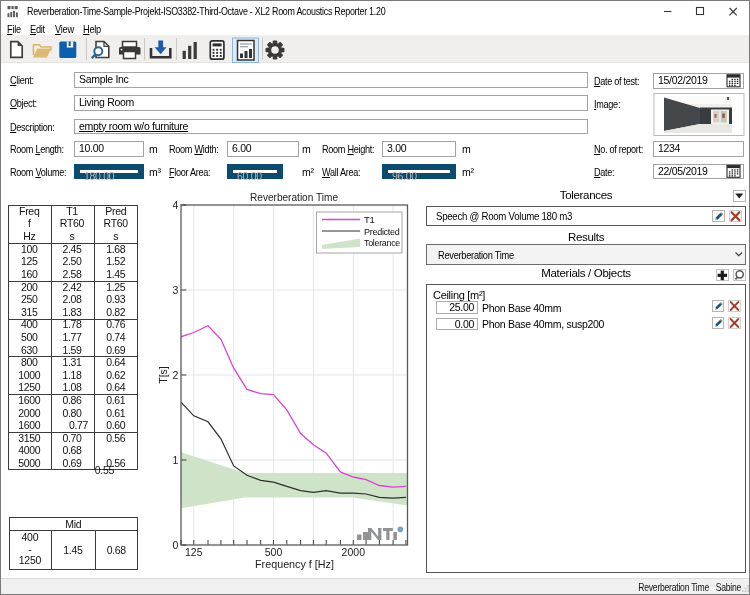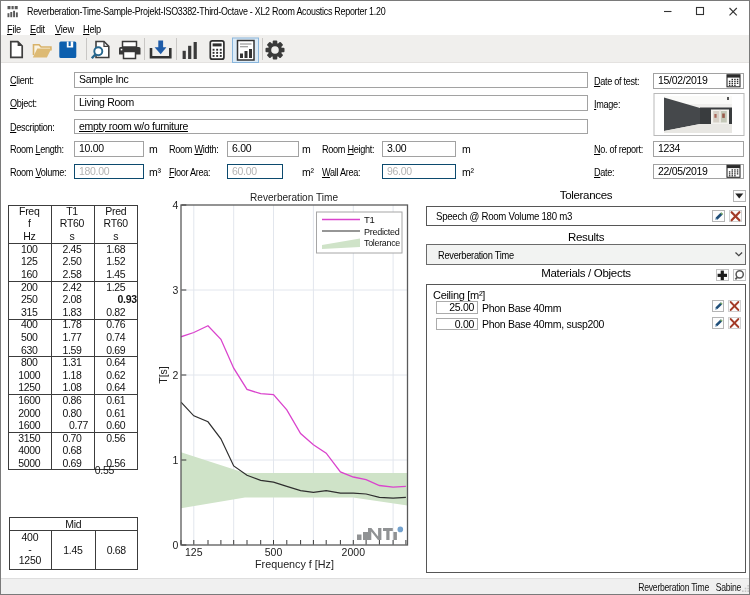--- a/index.html
+++ b/index.html
@@ -1,21 +1,21 @@
 <!DOCTYPE html>
 <html><head>
 <meta charset="utf-8">
 <style>
 * { margin:0; padding:0; box-sizing:border-box; }
 html,body { width:750px; height:595px; background:#fff; font-family:"Liberation Sans",sans-serif; overflow:hidden; position:relative; }
 .abs { position:absolute; }
 #frame { position:absolute; left:0; top:0; width:750px; height:595px; border:1px solid #7a7a7a; pointer-events:none; z-index:50; }
 .lbl { position:absolute; font-size:10.5px; letter-spacing:-0.35px; color:#000; line-height:15px; white-space:nowrap; transform:scaleX(0.87); transform-origin:0 50%; }
 .inp { position:absolute; background:#fff; border:1px solid #a2a2a2; font-size:10.5px; letter-spacing:-0.3px; color:#000; line-height:13.5px; padding-left:4px; white-space:nowrap; height:15.5px; }
-.inpd { position:absolute; background:#fff; border:1px solid #0c4a6e; font-size:10.5px; letter-spacing:-0.3px; color:#b4b4b4; line-height:13.5px; padding-left:4px; white-space:nowrap; height:15.5px; }
+.inpd { position:absolute; background:#fff; border:6px solid #0c4a6e; font-size:10.5px; letter-spacing:-0.3px; color:#b4b4b4; line-height:13.5px; padding-left:4px; white-space:nowrap; height:15.5px; }
 .unit { position:absolute; font-size:10.5px; letter-spacing:-0.3px; color:#000; line-height:15px; }
 u { text-decoration:underline; text-underline-offset:1px; }
 </style>
 </head>
 <body>
 
 <div class="abs" style="left:27px;top:4px;font-size:10.5px;letter-spacing:-0.32px;color:#000;line-height:15px;white-space:nowrap;transform:scaleX(0.85);transform-origin:0 50%;">Reverberation-Time-Sample-Projekt-ISO3382-Third-Octave - XL2 Room Acoustics Reporter 1.20</div>
 
 <div class="abs" style="left:7px;top:22px;font-size:10.5px;letter-spacing:-0.3px;color:#000;line-height:15px;transform:scaleX(0.88);transform-origin:0 50%;"><u>F</u>ile</div>
 <div class="abs" style="left:30px;top:22px;font-size:10.5px;letter-spacing:-0.3px;color:#000;line-height:15px;transform:scaleX(0.88);transform-origin:0 50%;"><u>E</u>dit</div>
@@ -238,21 +238,21 @@
 <div class="abs" style="left:51.0px;top:255.4px;width:42px;text-align:center;font-size:10.5px;letter-spacing:-0.3px;color:#111;line-height:12.6px;">2.50</div>
 <div class="abs" style="left:94.75px;top:255.4px;width:42px;text-align:center;font-size:10.5px;letter-spacing:-0.3px;color:#111;line-height:12.6px;">1.52</div>
 <div class="abs" style="left:8.25px;top:268.0px;width:42px;text-align:center;font-size:10.5px;letter-spacing:-0.3px;color:#111;line-height:12.6px;">160</div>
 <div class="abs" style="left:51.0px;top:268.0px;width:42px;text-align:center;font-size:10.5px;letter-spacing:-0.3px;color:#111;line-height:12.6px;">2.58</div>
 <div class="abs" style="left:94.75px;top:268.0px;width:42px;text-align:center;font-size:10.5px;letter-spacing:-0.3px;color:#111;line-height:12.6px;">1.45</div>
 <div class="abs" style="left:8.25px;top:280.6px;width:42px;text-align:center;font-size:10.5px;letter-spacing:-0.3px;color:#111;line-height:12.6px;">200</div>
 <div class="abs" style="left:51.0px;top:280.6px;width:42px;text-align:center;font-size:10.5px;letter-spacing:-0.3px;color:#111;line-height:12.6px;">2.42</div>
 <div class="abs" style="left:94.75px;top:280.6px;width:42px;text-align:center;font-size:10.5px;letter-spacing:-0.3px;color:#111;line-height:12.6px;">1.25</div>
 <div class="abs" style="left:8.25px;top:293.2px;width:42px;text-align:center;font-size:10.5px;letter-spacing:-0.3px;color:#111;line-height:12.6px;">250</div>
 <div class="abs" style="left:51.0px;top:293.2px;width:42px;text-align:center;font-size:10.5px;letter-spacing:-0.3px;color:#111;line-height:12.6px;">2.08</div>
-<div class="abs" style="left:94.75px;top:293.2px;width:42px;text-align:right;font-size:10.5px;letter-spacing:-0.3px;color:#111;line-height:12.6px;font-weight:bold;">0.93</div>
+<div class="abs" style="left:94.75px;top:293.2px;width:42px;text-align:center;font-size:10.5px;letter-spacing:-0.3px;color:#111;line-height:12.6px;">0.93</div>
 <div class="abs" style="left:8.25px;top:305.8px;width:42px;text-align:center;font-size:10.5px;letter-spacing:-0.3px;color:#111;line-height:12.6px;">315</div>
 <div class="abs" style="left:51.0px;top:305.8px;width:42px;text-align:center;font-size:10.5px;letter-spacing:-0.3px;color:#111;line-height:12.6px;">1.83</div>
 <div class="abs" style="left:94.75px;top:305.8px;width:42px;text-align:center;font-size:10.5px;letter-spacing:-0.3px;color:#111;line-height:12.6px;">0.82</div>
 <div class="abs" style="left:8.25px;top:318.4px;width:42px;text-align:center;font-size:10.5px;letter-spacing:-0.3px;color:#111;line-height:12.6px;">400</div>
 <div class="abs" style="left:51.0px;top:318.4px;width:42px;text-align:center;font-size:10.5px;letter-spacing:-0.3px;color:#111;line-height:12.6px;">1.78</div>
 <div class="abs" style="left:94.75px;top:318.4px;width:42px;text-align:center;font-size:10.5px;letter-spacing:-0.3px;color:#111;line-height:12.6px;">0.76</div>
 <div class="abs" style="left:8.25px;top:331.0px;width:42px;text-align:center;font-size:10.5px;letter-spacing:-0.3px;color:#111;line-height:12.6px;">500</div>
 <div class="abs" style="left:51.0px;top:331.0px;width:42px;text-align:center;font-size:10.5px;letter-spacing:-0.3px;color:#111;line-height:12.6px;">1.77</div>
 <div class="abs" style="left:94.75px;top:331.0px;width:42px;text-align:center;font-size:10.5px;letter-spacing:-0.3px;color:#111;line-height:12.6px;">0.74</div>
 <div class="abs" style="left:8.25px;top:343.6px;width:42px;text-align:center;font-size:10.5px;letter-spacing:-0.3px;color:#111;line-height:12.6px;">630</div>

